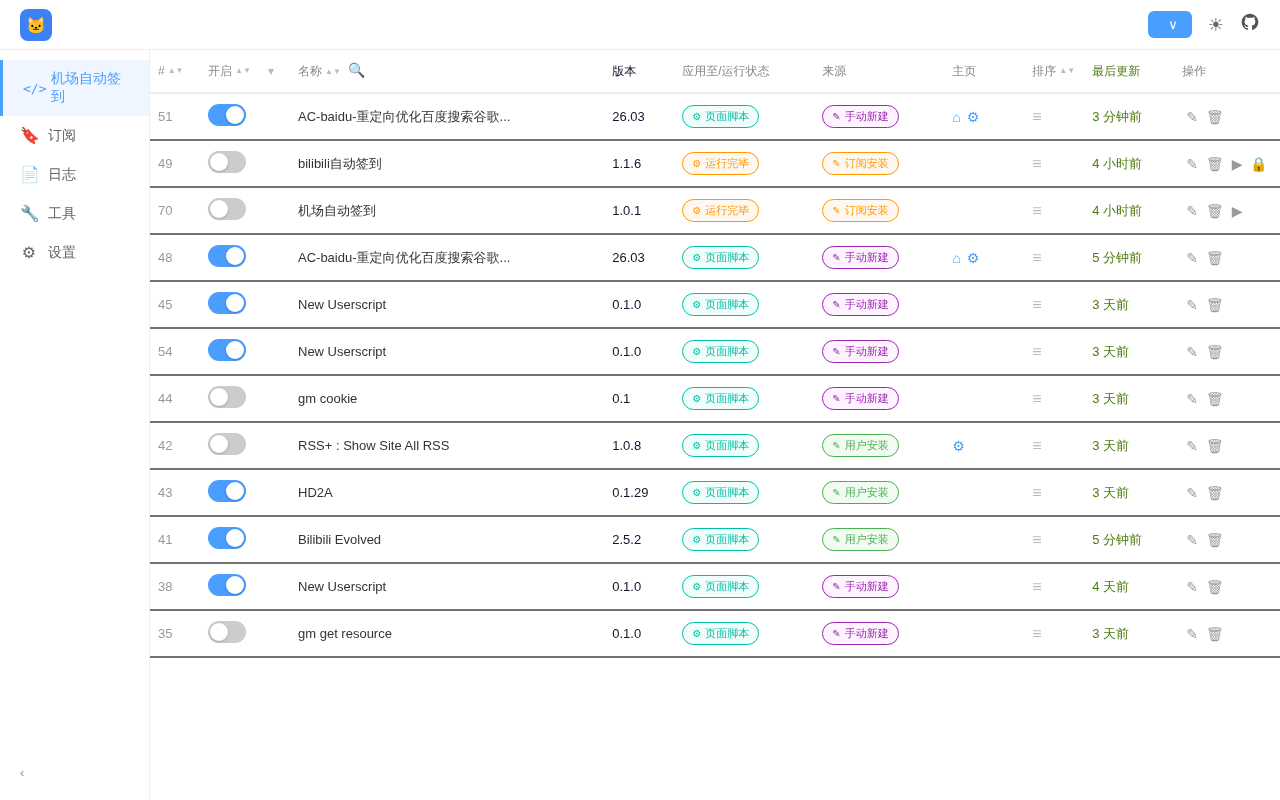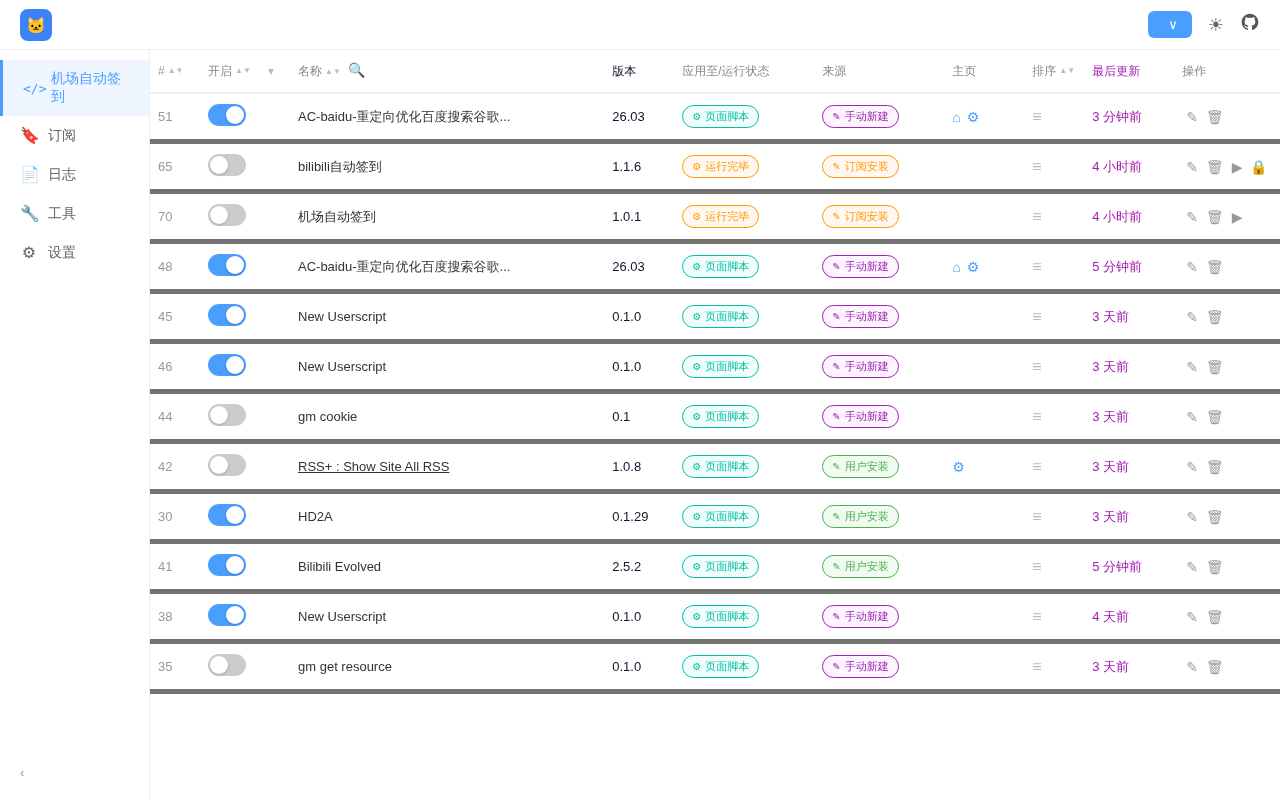--- a/index.html
+++ b/index.html
@@ -26,33 +26,33 @@
     .sidebar-collapse { margin-top: auto; padding: 10px 0 10px 20px; cursor: pointer; color: #999; }
 
     
     .main { flex: 1; overflow: hidden; display: flex; flex-direction: column; background: #fff; }
 
     
     .table-wrap { flex: 1; overflow-y: auto; }
     table { width: 100%; border-collapse: collapse; }
     thead tr { border-bottom: 2px solid #eee; }
     thead th { padding: 12px 8px; text-align: left; font-weight: 500; color: #888; font-size: 12px; white-space: nowrap; background: #fff; position: sticky; top: 0; z-index: 1; }
-    tbody tr { border-bottom: 5px solid #737373; }
+    tbody tr { border-bottom: 2px solid #737373; }
     td { padding: 10px 8px; vertical-align: middle; white-space: nowrap; }
 
     .col-num { width: 50px; color: #999; }
     .col-toggle { width: 60px; }
     .col-filter { width: 30px; }
     .col-name { min-width: 200px; max-width: 250px; overflow: hidden; text-overflow: ellipsis; }
     .col-version { width: 70px; color: #0f172a; }
     .col-status { width: 140px; }
     .col-source { width: 130px; }
     .col-home { width: 80px; }
     .col-sort { width: 60px; }
-    .col-updated { width: 90px; color: #a21caf; }
+    .col-updated { width: 90px; color: #4d7c0f; }
     .col-actions { width: 80px; }
 
     
     .toggle { display: inline-block; width: 38px; height: 22px; border-radius: 11px; cursor: pointer; position: relative; transition: background 0.2s; }
     .toggle.on { background: #4a9eff; }
     .toggle.off { background: #ccc; }
     .toggle::after { content: ''; position: absolute; width: 18px; height: 18px; border-radius: 50%; background: #fff; top: 2px; transition: left 0.2s; box-shadow: 0 1px 3px rgba(0,0,0,0.2); }
     .toggle.on::after { left: 18px; }
     .toggle.off::after { left: 2px; }
 
@@ -184,21 +184,21 @@
                   <div class="home-icons">
                     <span class="home-icon">⌂</span>
                     <span class="home-icon">⚙</span>
                   </div>
                 </td>
                 <td class="col-sort"><span class="sort-handle">≡</span></td>
                 <td class="col-updated">3 分钟前</td>
                 <td class="col-actions"><button class="action-btn" title="编辑">✎</button><button class="action-btn" title="删除">🗑</button></td>
               </tr>
               <tr>
-                <td class="col-num">65</td>
+                <td class="col-num">49</td>
                 <td class="col-toggle"><span class="toggle off"></span></td>
                 <td class="col-filter"></td>
                 <td class="col-name" style="max-width: 220px; overflow: hidden; text-overflow: ellipsis;">bilibili自动签到</td>
                 <td class="col-version">1.1.6</td>
                 <td class="col-status"><span class="badge badge-running"><span style="font-size:10px">⚙</span> 运行完毕</span></td>
                 <td class="col-source"><span class="badge badge-subscribe"><span style="font-size:10px">✎</span> 订阅安装</span></td>
                 <td class="col-home">
                   <div class="home-icons"></div>
                 </td>
                 <td class="col-sort"><span class="sort-handle">≡</span></td>
@@ -247,21 +247,21 @@
                 <td class="col-status"><span class="badge badge-page"><span style="font-size:10px">⚙</span> 页面脚本</span></td>
                 <td class="col-source"><span class="badge badge-manual"><span style="font-size:10px">✎</span> 手动新建</span></td>
                 <td class="col-home">
                   <div class="home-icons"></div>
                 </td>
                 <td class="col-sort"><span class="sort-handle">≡</span></td>
                 <td class="col-updated">3 天前</td>
                 <td class="col-actions"><button class="action-btn" title="编辑">✎</button><button class="action-btn" title="删除">🗑</button></td>
               </tr>
               <tr>
-                <td class="col-num">46</td>
+                <td class="col-num">54</td>
                 <td class="col-toggle"><span class="toggle on"></span></td>
                 <td class="col-filter"></td>
                 <td class="col-name" style="max-width: 220px; overflow: hidden; text-overflow: ellipsis;">New Userscript</td>
                 <td class="col-version">0.1.0</td>
                 <td class="col-status"><span class="badge badge-page"><span style="font-size:10px">⚙</span> 页面脚本</span></td>
                 <td class="col-source"><span class="badge badge-manual"><span style="font-size:10px">✎</span> 手动新建</span></td>
                 <td class="col-home">
                   <div class="home-icons"></div>
                 </td>
                 <td class="col-sort"><span class="sort-handle">≡</span></td>
@@ -280,35 +280,35 @@
                   <div class="home-icons"></div>
                 </td>
                 <td class="col-sort"><span class="sort-handle">≡</span></td>
                 <td class="col-updated">3 天前</td>
                 <td class="col-actions"><button class="action-btn" title="编辑">✎</button><button class="action-btn" title="删除">🗑</button></td>
               </tr>
               <tr>
                 <td class="col-num">42</td>
                 <td class="col-toggle"><span class="toggle off"></span></td>
                 <td class="col-filter"></td>
-                <td class="col-name" style="max-width: 220px; overflow: hidden; text-overflow: ellipsis; text-decoration: underline;">RSS+ : Show Site All RSS</td>
+                <td class="col-name" style="max-width: 220px; overflow: hidden; text-overflow: ellipsis;">RSS+ : Show Site All RSS</td>
                 <td class="col-version">1.0.8</td>
                 <td class="col-status"><span class="badge badge-page"><span style="font-size:10px">⚙</span> 页面脚本</span></td>
                 <td class="col-source"><span class="badge badge-user"><span style="font-size:10px">✎</span> 用户安装</span></td>
                 <td class="col-home">
                   <div class="home-icons">
                     <span class="home-icon">⚙</span>
                   </div>
                 </td>
                 <td class="col-sort"><span class="sort-handle">≡</span></td>
                 <td class="col-updated">3 天前</td>
                 <td class="col-actions"><button class="action-btn" title="编辑">✎</button><button class="action-btn" title="删除">🗑</button></td>
               </tr>
               <tr>
-                <td class="col-num">30</td>
+                <td class="col-num">43</td>
                 <td class="col-toggle"><span class="toggle on"></span></td>
                 <td class="col-filter"></td>
                 <td class="col-name" style="max-width: 220px; overflow: hidden; text-overflow: ellipsis;">HD2A</td>
                 <td class="col-version">0.1.29</td>
                 <td class="col-status"><span class="badge badge-page"><span style="font-size:10px">⚙</span> 页面脚本</span></td>
                 <td class="col-source"><span class="badge badge-user"><span style="font-size:10px">✎</span> 用户安装</span></td>
                 <td class="col-home">
                   <div class="home-icons"></div>
                 </td>
                 <td class="col-sort"><span class="sort-handle">≡</span></td>

